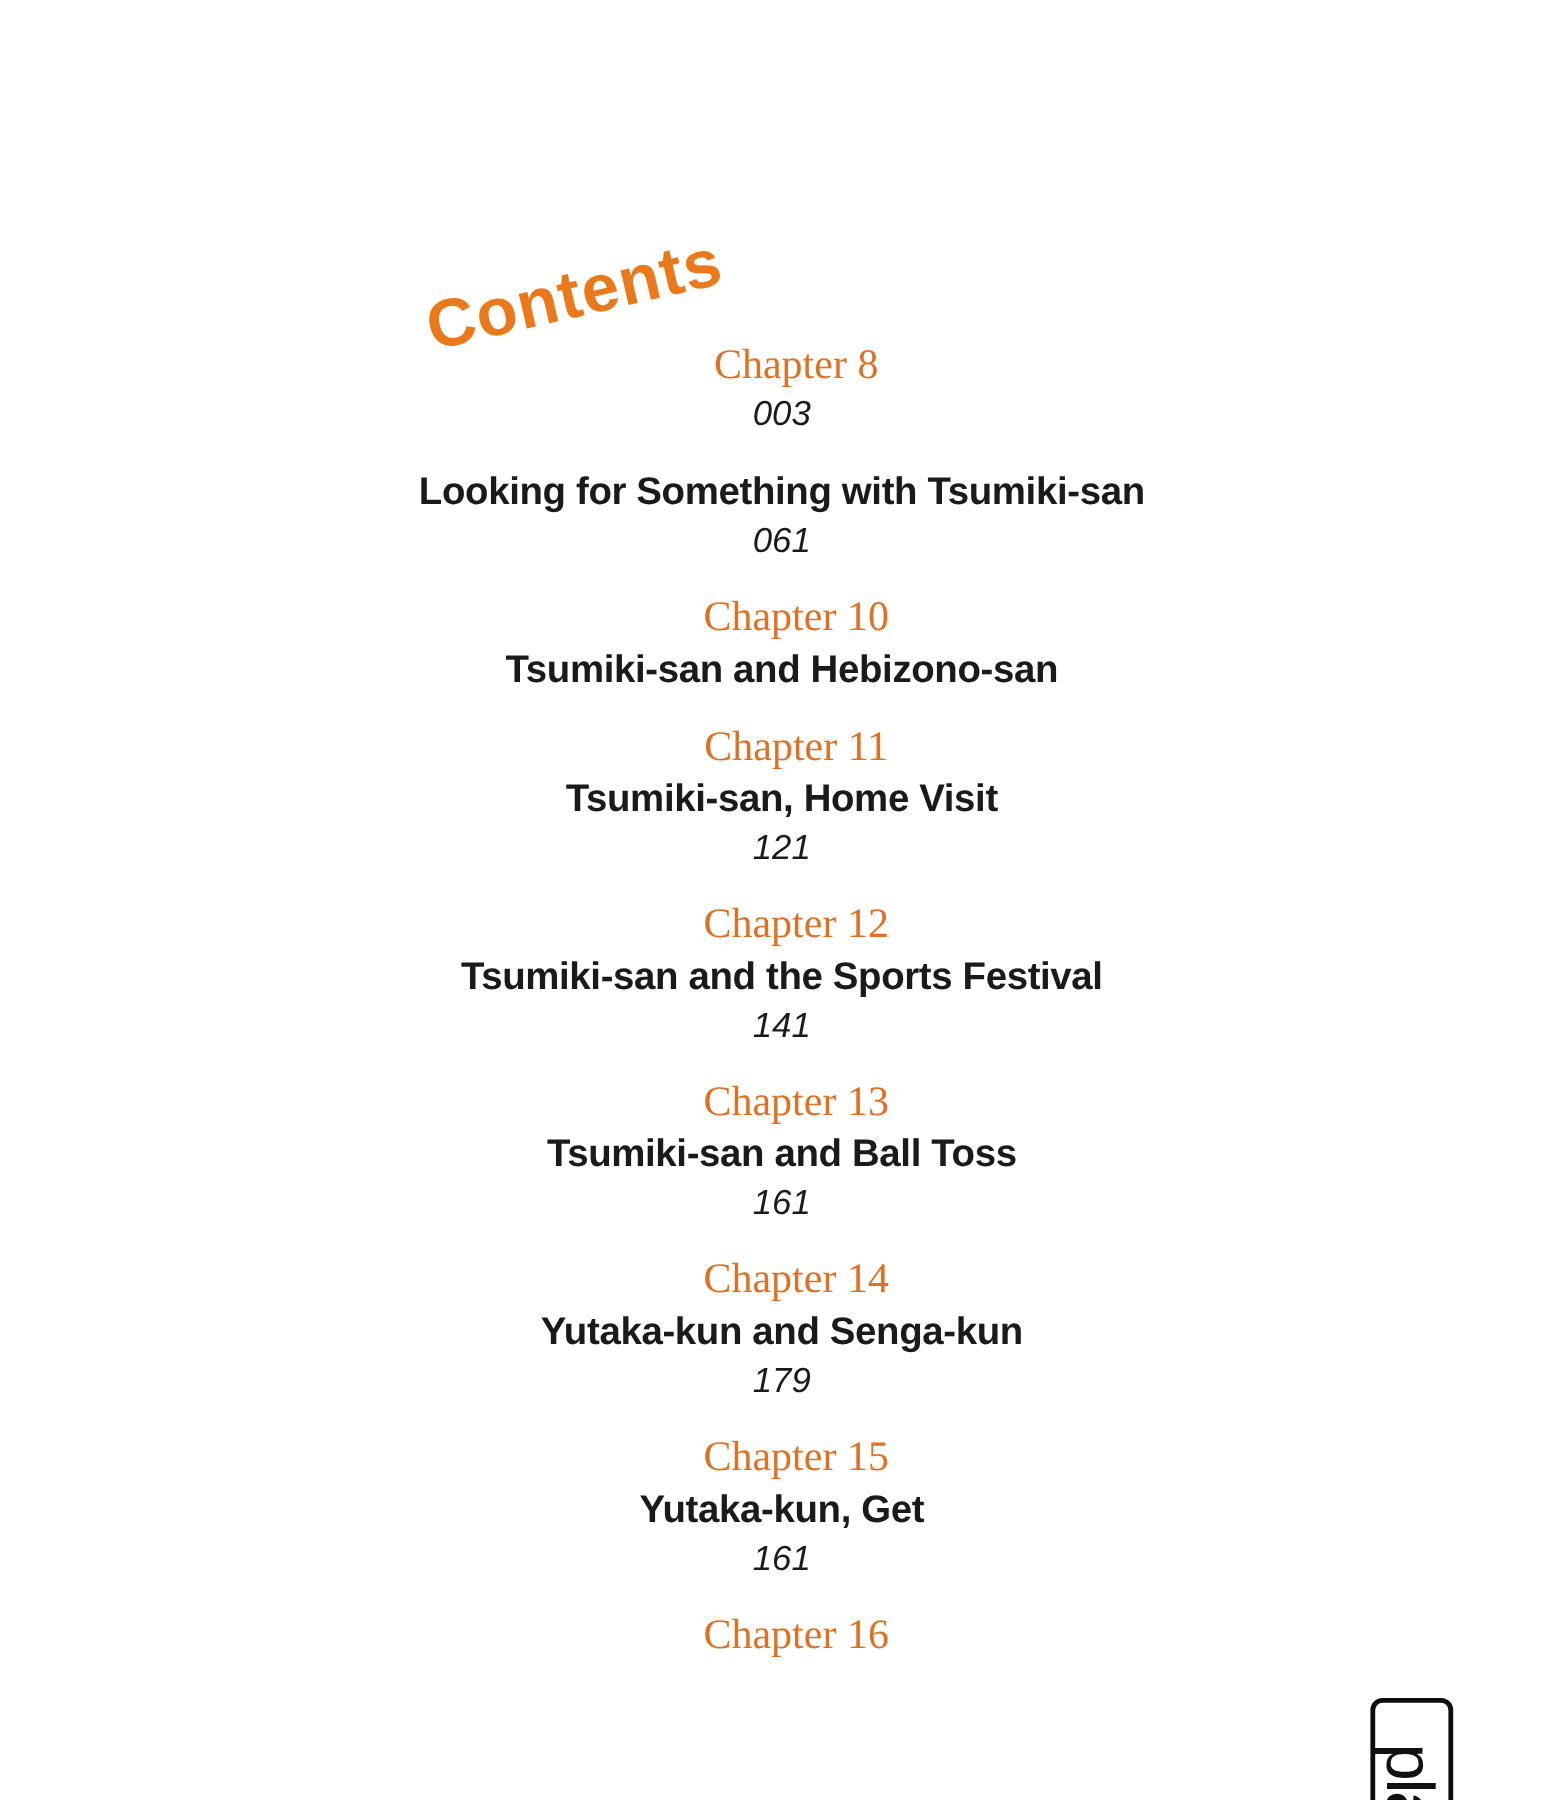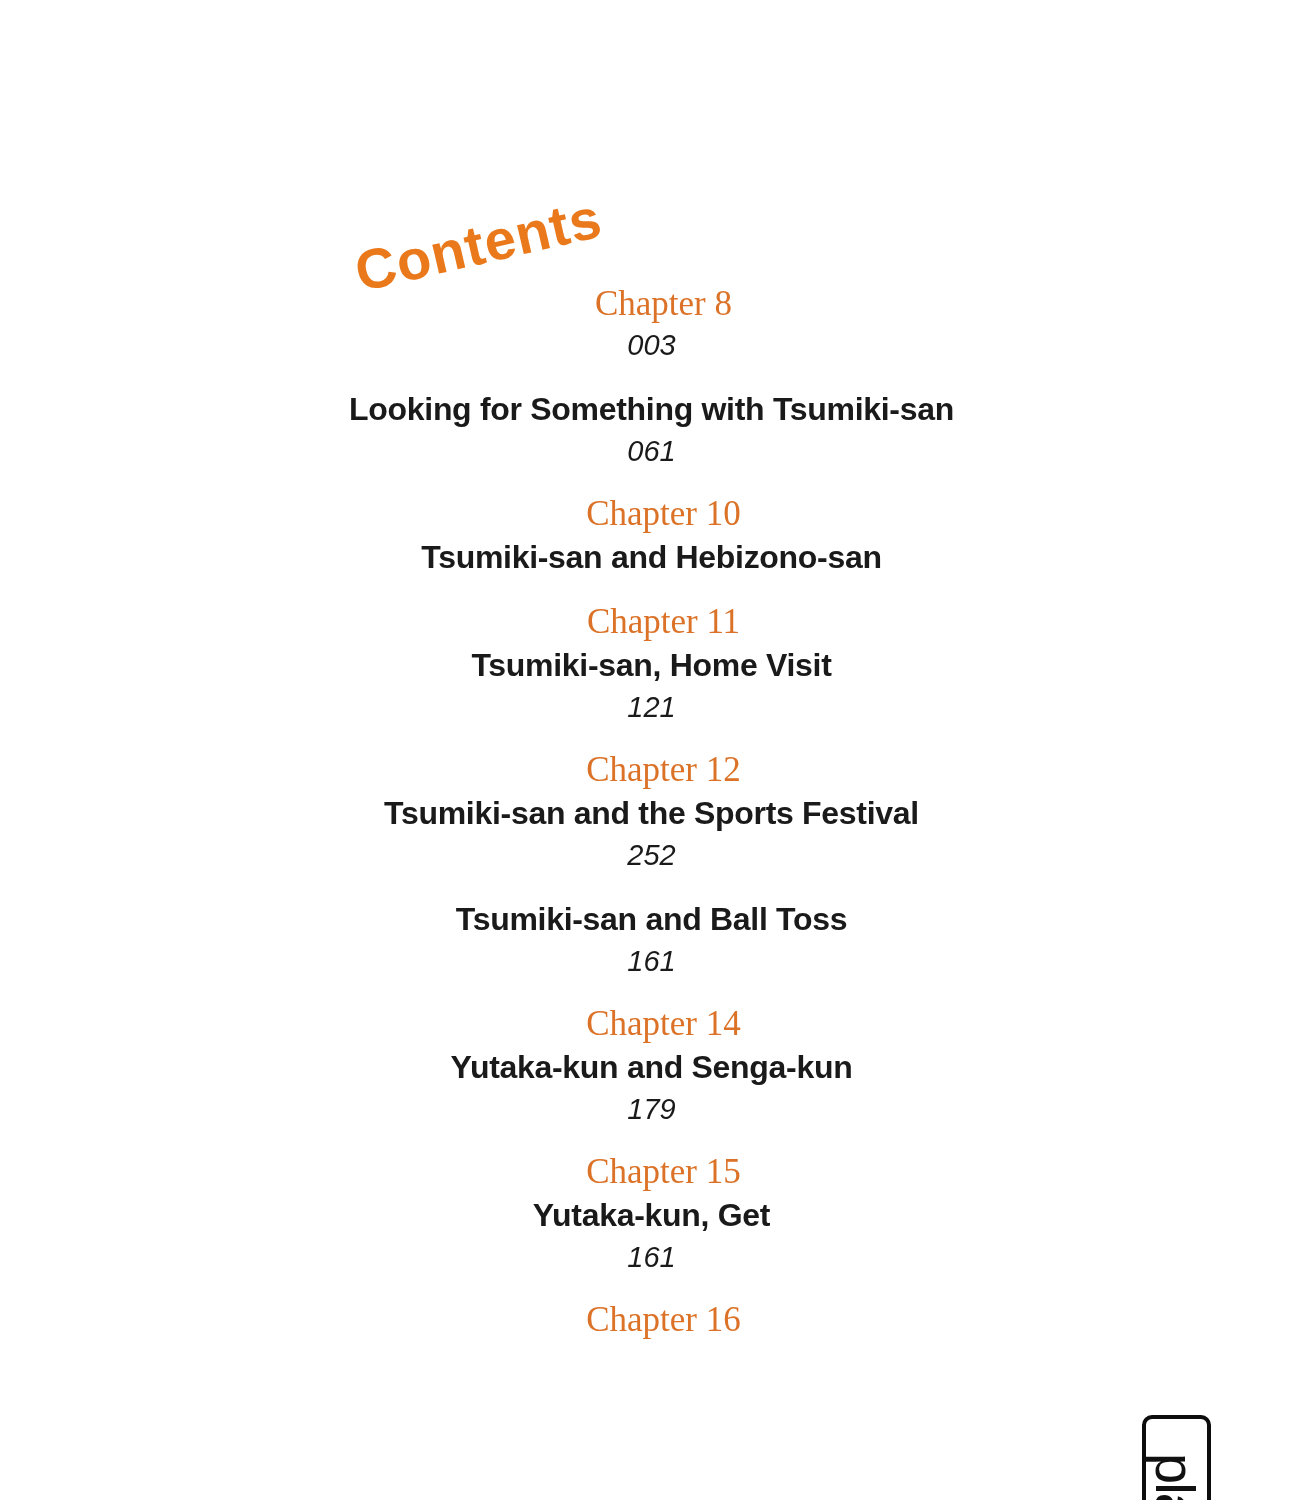--- a/index.html
+++ b/index.html
@@ -93,24 +93,25 @@
 
   <section class="chapter">
     <div class="chapter-heading">Chapter 11</div>
     <div class="chapter-title">Tsumiki-san, Home Visit</div>
     <div class="chapter-page">121</div>
   </section>
 
   <section class="chapter">
     <div class="chapter-heading">Chapter 12</div>
     <div class="chapter-title">Tsumiki-san and the Sports Festival</div>
-    <div class="chapter-page">252</div>
+    <div class="chapter-page">141</div>
   </section>
 
   <section class="chapter">
+    <div class="chapter-heading">Chapter 13</div>
     <div class="chapter-title">Tsumiki-san and Ball Toss</div>
     <div class="chapter-page">161</div>
   </section>
 
   <section class="chapter">
     <div class="chapter-heading">Chapter 14</div>
     <div class="chapter-title">Yutaka-kun and Senga-kun</div>
     <div class="chapter-page">179</div>
   </section>
 

